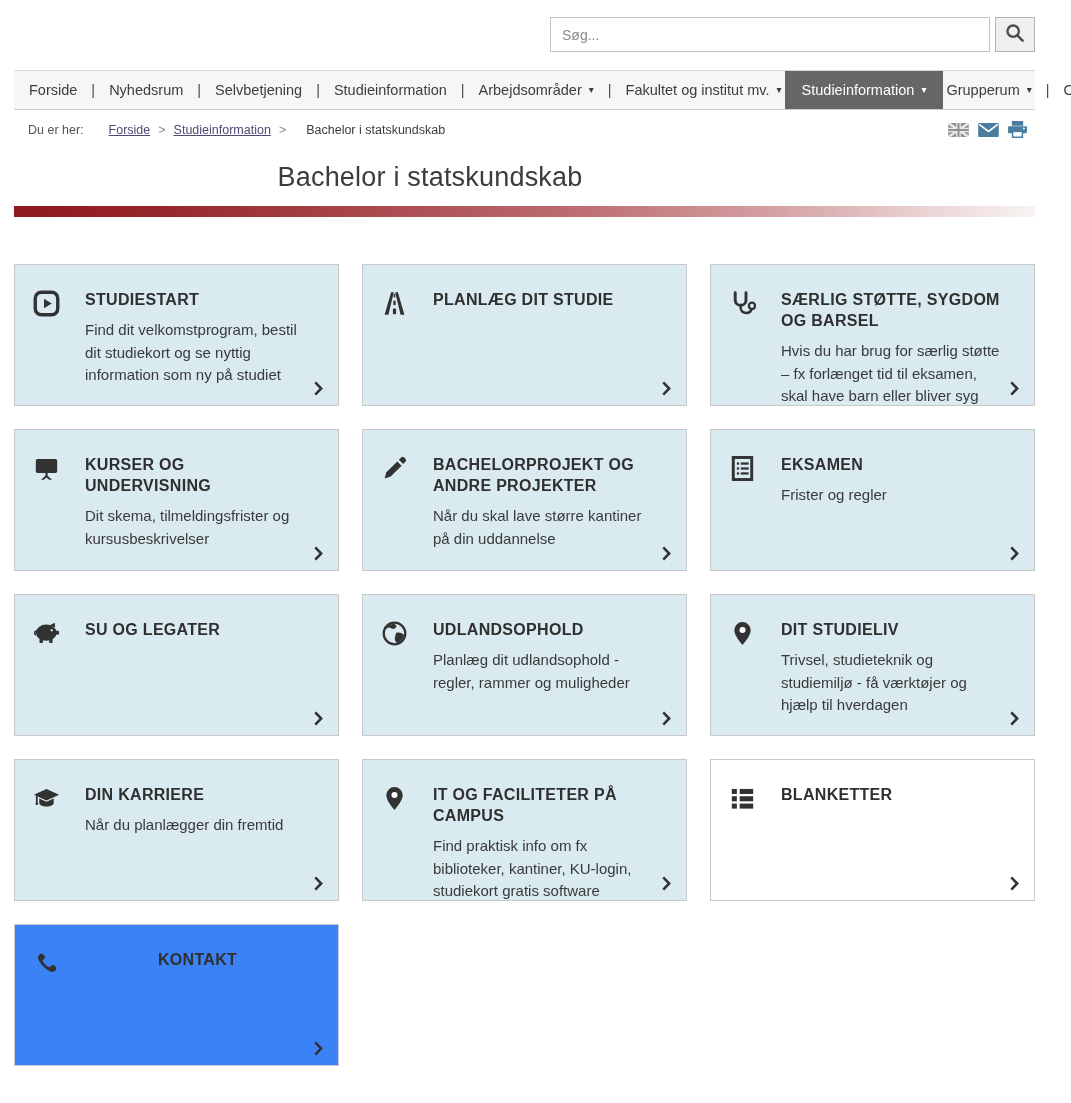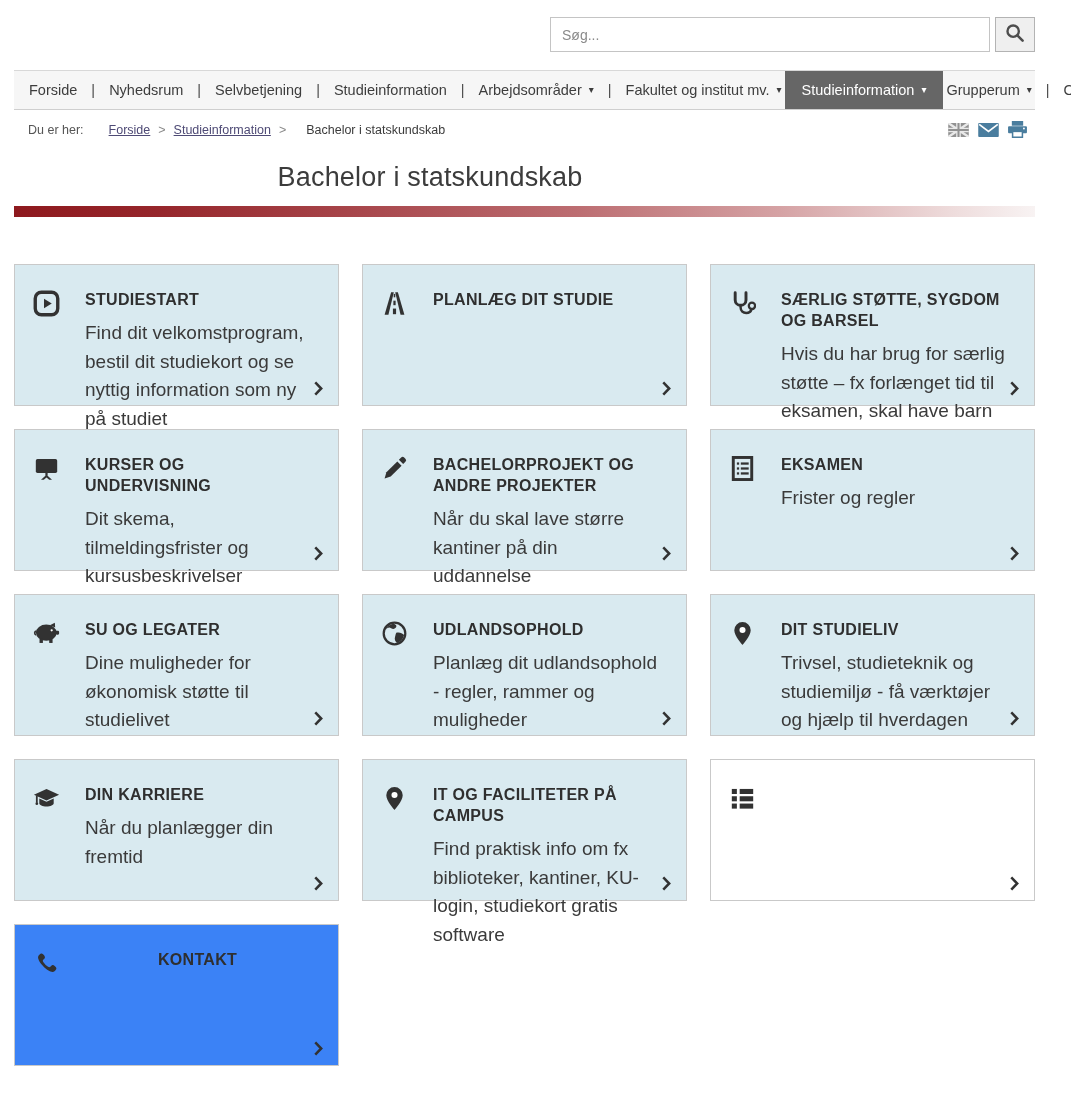--- a/index.html
+++ b/index.html
@@ -57,21 +57,21 @@
   .card{
     position:relative;display:block;box-sizing:border-box;
     border:1px solid #c9c9c9;background:#d9eaf0;
     padding:24px 28px 12px 70px;text-decoration:none;color:#323232;cursor:pointer;
   }
   .card.white{background:#ffffff;}
   .card.gray{background:#3b82f6;text-align:center;}
   .card-icon{position:absolute;left:18px;top:25px;width:27px;height:27px;}
   .card-icon svg{width:100%;height:100%;display:block;}
   .card-title{font-size:16px;font-weight:700;letter-spacing:.3px;line-height:1.32;color:#2f2f2f;}
-  .card-desc{margin-top:9px;font-size:19px;line-height:1.5;color:#3a3a3a;}
+  .card-desc{margin-top:9px;font-size:15px;line-height:1.5;color:#3a3a3a;}
   .card-chev{position:absolute;right:15px;bottom:9px;display:inline-flex;}
 </style>
 </head>
 <body>
 
 <header class="top">
   <div class="search-box">
     <input class="search-input" type="text" placeholder="Søg..." style="">
     <button class="search-btn">
       <span class="icon"><svg viewBox="0 0 24 24" width="22" height="22">
@@ -264,21 +264,20 @@
           <ellipse cx="11.8" cy="11.3" rx="9.2" ry="7.2" fill="#323232"></ellipse>
           <rect x="5.8" y="16.8" width="3" height="3.6" fill="#323232"></rect>
           <rect x="14.4" y="16.8" width="3" height="3.6" fill="#323232"></rect>
           <path d="M15 4.6l4.4-2.2.3 4.2z" fill="#323232"></path>
           <rect x="20.2" y="9.6" width="3" height="3.4" rx="1" fill="#323232"></rect>
           <circle cx="16.6" cy="9.2" r="1" fill="#fff"></circle>
           <path d="M2.9 9.9c-1.7.3-1.9 2.8-.2 3.3" fill="none" stroke="#323232" stroke-width="1.5"></path>
         </svg>
       </span>
       <div class="card-title">SU OG LEGATER</div>
-      <div class="card-desc">Dine muligheder for økonomisk støtte til studielivet</div>
       <span class="card-chev">
         <svg viewBox="0 0 10 16" width="9" height="15">
           <path d="M1.4 1.2L8 8l-6.6 6.8" fill="none" stroke="#323232" stroke-width="2.8"></path>
         </svg>
       </span>
     </a>
     <a class="card blue">
       <span class="card-icon">
         <svg viewBox="0 0 24 24">
           <circle cx="12" cy="12" r="9.6" fill="none" stroke="#323232" stroke-width="2"></circle>
@@ -347,20 +346,21 @@
           <g fill="#323232">
             <rect x="2.5" y="3.5" width="4.5" height="4.5"></rect>
             <rect x="9.5" y="3.5" width="12" height="4.5"></rect>
             <rect x="2.5" y="10" width="4.5" height="4.5"></rect>
             <rect x="9.5" y="10" width="12" height="4.5"></rect>
             <rect x="2.5" y="16.5" width="4.5" height="4.5"></rect>
             <rect x="9.5" y="16.5" width="12" height="4.5"></rect>
           </g>
         </svg>
       </span>
+      <div class="card-title">BLANKETTER</div>
       <span class="card-chev">
         <svg viewBox="0 0 10 16" width="9" height="15">
           <path d="M1.4 1.2L8 8l-6.6 6.8" fill="none" stroke="#323232" stroke-width="2.8"></path>
         </svg>
       </span>
     </a>
     <a class="card gray">
       <span class="card-icon">
         <svg viewBox="0 0 24 24">
           <path d="M7.7 3.2c1.2.1 3 2.3 2.9 3.4-.1.8-.9 1.4-1.5 2-.5.5-.5 1.2 0 2a14.6 14.6 0 0 0 4.3 4.3c.8.5 1.5.5 2 0 .6-.6 1.2-1.4 2-1.5 1.1-.1 3.3 1.7 3.4 2.9.1 1.1-1.6 3.1-3.1 3.2C13.2 19.8 4.2 10.8 4.5 6.3c.1-1.5 2.1-3.2 3.2-3.1z" fill="#323232"></path>

